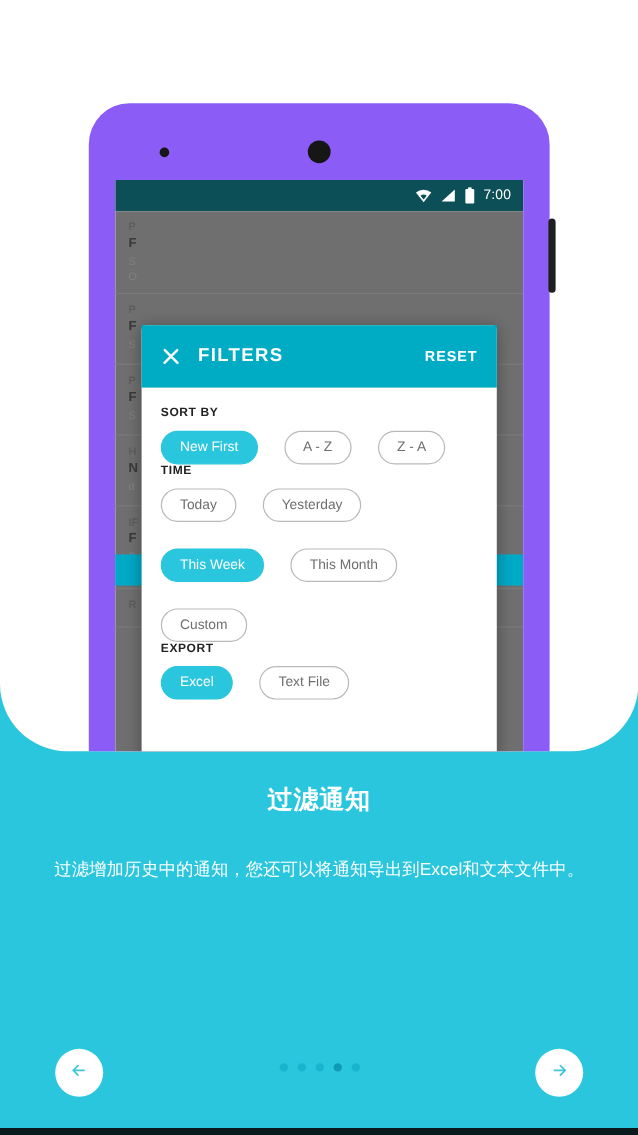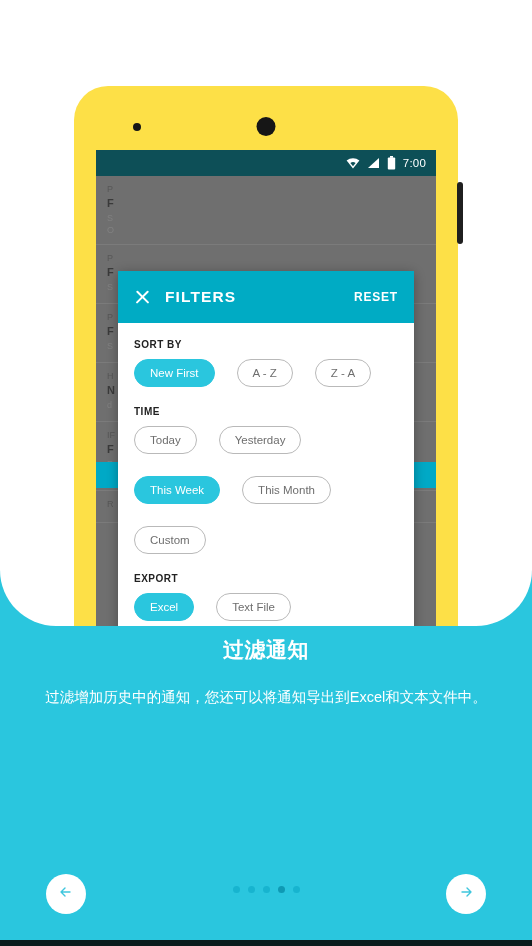--- a/index.html
+++ b/index.html
@@ -14,21 +14,21 @@
   .stage-white {
     position:absolute; left:0; top:0; width:532px; height:626px;
     background:#ffffff;
     border-bottom-left-radius:56px; border-bottom-right-radius:56px;
     overflow:hidden;
   }
 
   
   .phone {
     position:absolute; left:74px; top:86px; width:384px; height:620px;
-    background:#fde047; border-radius:34px 34px 0 0;
+    background:#8b5cf6; border-radius:34px 34px 0 0;
   }
   .phone-btn {
     position:absolute; right:-5px; top:96px; width:6px; height:62px;
     background:#1f1f1f; border-radius:3px;
   }
   .speaker {
     position:absolute; left:50%; top:31px; transform:translateX(-50%);
     width:19px; height:19px; border-radius:50%; background:#161616;
   }
   .sensor {
@@ -81,37 +81,37 @@
     color:#fff; font-size:15.5px; font-weight:bold; letter-spacing:1.1px; flex:1;
   }
   .reset-btn {
     color:#fff; font-size:12px; font-weight:bold; letter-spacing:.8px; cursor:pointer;
   }
   .sheet-body { padding:16px 16px 0; }
   .sec-title {
     font-size:10px; font-weight:bold; color:#222; letter-spacing:.5px;
     margin:0 0 9px 0;
   }
-  .sec + .sec { margin-top:19px; }
+  .sec + .sec { }
   .chips { display:flex; flex-wrap:wrap; gap:22px; }
   .chip {
     height:28px; padding:0 15px; border-radius:15px;
     display:inline-flex; align-items:center; justify-content:center;
     font-size:11.5px; color:#6e6e6e; background:#fff;
     border:1px solid #b9b9b9; cursor:pointer; white-space:nowrap;
   }
   .chip.sel { background:#2AC6DE; border-color:#2AC6DE; color:#fff; }
 
   
   .caption { position:absolute; left:0; top:626px; width:532px; padding:0 18px; text-align:center; }
   .cap-title {
-    color:#fff; font-size:21px; font-weight:bold; margin-top:10px; letter-spacing:.5px;
+    color:#fff; font-size:21px; font-weight:bold; margin-top:26px; letter-spacing:.5px;
   }
   .cap-sub {
-    color:#fff; font-size:14.5px; line-height:1.55; margin-top:22px;
+    color:#fff; font-size:14.5px; line-height:1.55; margin-top:34px;
     padding:0 6px;
   }
 
   
   .navbar {
     position:absolute; left:0; bottom:0; width:532px; height:86px;
   }
   .nav-circle {
     position:absolute; top:14px; width:40px; height:40px; border-radius:50%;
     background:#fff; display:flex; align-items:center; justify-content:center;

